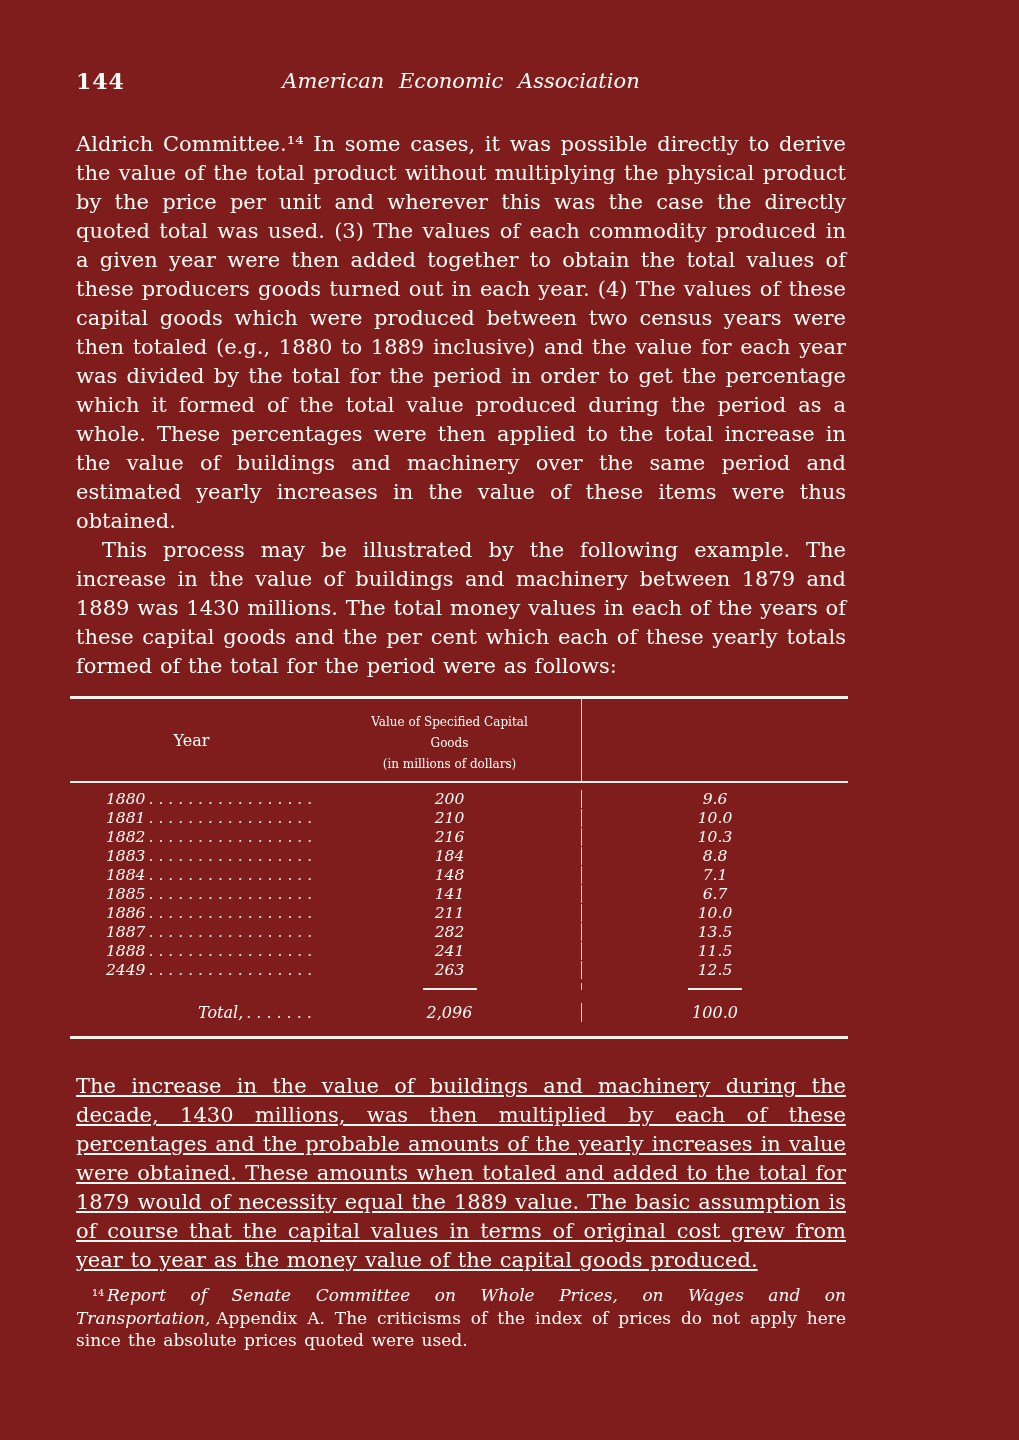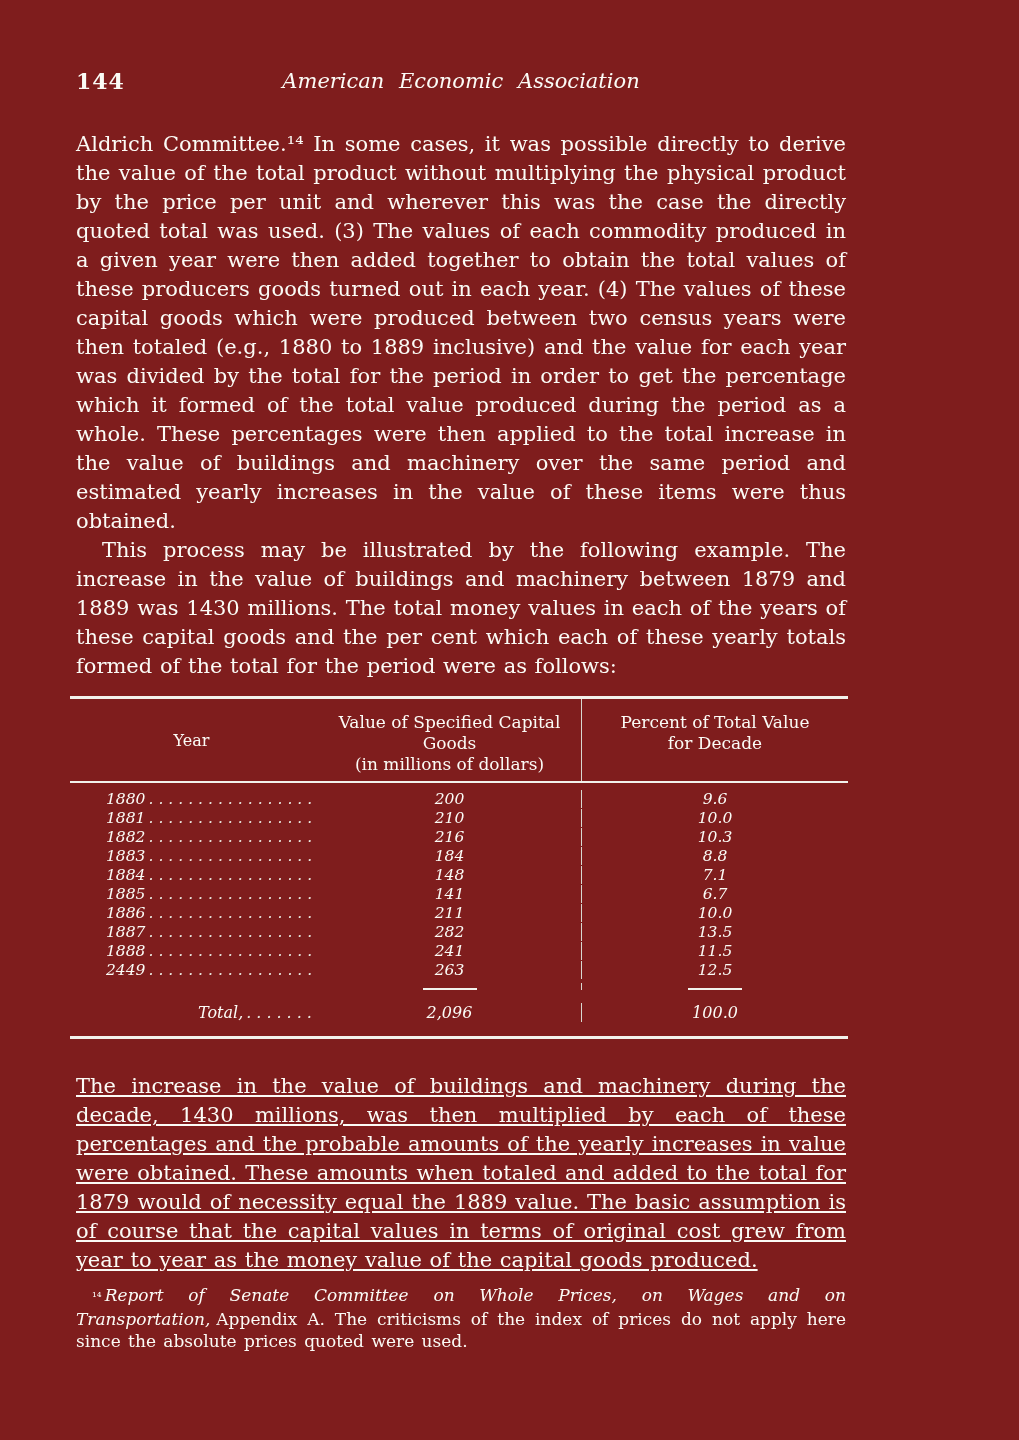--- a/index.html
+++ b/index.html
@@ -33,41 +33,41 @@
     border-bottom:3px solid #f2f2ec;
     font-size:15.5px;
   }
   .t-head { display:flex; border-bottom:2px solid #f2f2ec; min-height:82px; }
   .c1 { width:248px; border-right:5px solid #7f1d1d; box-sizing:border-box; }
   .c2 { width:264px; border-right:1px solid #d8d8d0; box-sizing:border-box; }
   .c3 { flex:1; }
   .t-head .c1 { display:flex; align-items:center; justify-content:center; font-size:16px; }
   .t-head .c2, .t-head .c3 {
     padding-top:13px; text-align:center; white-space:pre-line;
-    font-size:17px; line-height:21px;
+    font-size:12px; line-height:21px;
   }
   .t-body { padding:7px 0 9px 0;font-style:italic; }
   .t-row { display:flex; height:19px; align-items:baseline; }
   .ycell { display:flex; align-items:baseline; padding-left:36px; overflow:hidden; }
   .leader {
     flex:1; overflow:hidden; white-space:nowrap;
     letter-spacing:5px; margin-left:3px; color:#eaeae2;
   }
   .num { text-align:center; }
   .sumrow { height:14px; margin-top:3px; }
   .sumrule { display:block; margin:5px auto 0 auto; width:54px; border-top:2px solid #f2f2ec; height:0; }
   .totalrow { height:30px; font-size:16px; align-items:center; }
   .total-label { margin-left:92px; }
 
   
   .footnote {
     margin-top:9px; font-size:17px; line-height:22px;
     text-align:justify; text-indent:16px; word-spacing:2px;
   }
-  .fn-marker { font-size:12px; margin-right:3px; }
+  .fn-marker { font-size:15px; margin-right:3px; }
   .fn-title { font-style:italic; margin-right:6px; }
 </style>
 </head>
 <body>
 
 <div class="page">
   <div class="content">
 
     <div class="running-head">
       <span class="pagenum">144</span>
@@ -76,22 +76,20 @@
 
     <p class="para">Aldrich Committee.¹⁴ In some cases, it was possible directly to derive the value of the total product without multiplying the physical product by the price per unit and wherever this was the case the directly quoted total was used. (3) The values of each commodity produced in a given year were then added together to obtain the total values of these producers goods turned out in each year. (4) The values of these capital goods which were produced between two census years were then totaled (e.g., 1880 to 1889 inclusive) and the value for each year was divided by the total for the period in order to get the percentage which it formed of the total value produced during the period as a whole. These percentages were then applied to the total increase in the value of buildings and machinery over the same period and estimated yearly increases in the value of these items were thus obtained.</p>
     <p class="para indent">This process may be illustrated by the following example. The increase in the value of buildings and machinery between 1879 and 1889 was 1430 millions. The total money values in each of the years of these capital goods and the per cent which each of these yearly totals formed of the total for the period were as follows:</p>
 
     <div class="aetable">
       <div class="t-head">
         <div class="t-cell c1">Year</div>
         <div class="t-cell c2">Value of Specified Capital
 Goods
 (in millions of dollars)</div>
-        <div class="t-cell c3">Percent of Total Value
-for Decade</div>
       </div>
       <div class="t-body">
 
         <div class="t-row">
           <div class="c1 ycell">
               <span>1880</span>
               <span class="leader">......................................................</span>
             </div>
           <div class="c2 num">200</div>
           <div class="c3 num">9.6</div>

